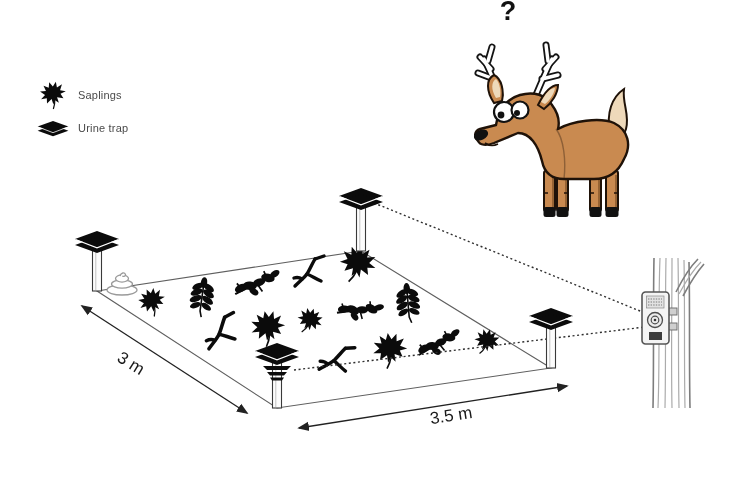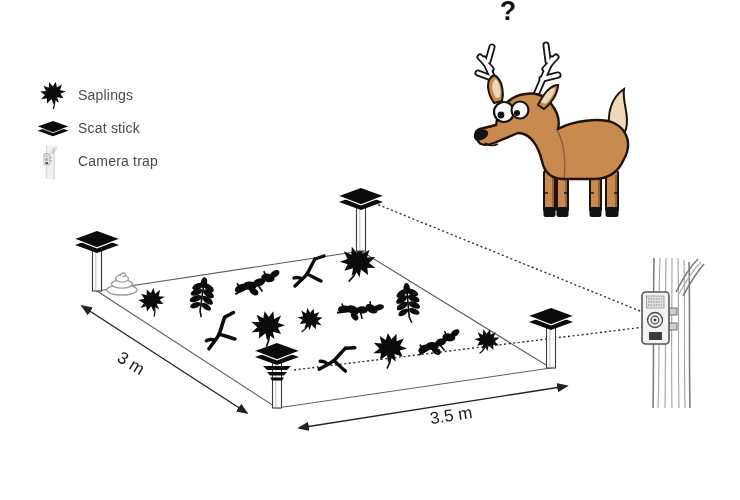--- a/index.html
+++ b/index.html
@@ -9,21 +9,21 @@
   }
   .question-mark{
     position:absolute; left:492px; top:-4px; width:32px; text-align:center;
     font-size:27px; font-weight:bold; color:#111;
   }
   .legend{
     position:absolute; left:34px; top:80px; display:flex; flex-direction:column; gap:3px;
   }
   .legend-row{ display:flex; align-items:center; height:30px; }
   .legend-icon{ width:36px; height:32px; display:inline-block; }
-  .legend-label{ font-size:14px; color:#4a4a4a; margin-left:8px; letter-spacing:0.2px; }
+  .legend-label{ font-size:11px; color:#4a4a4a; margin-left:8px; letter-spacing:0.2px; }
   svg{ display:block; }
   .diagram-svg{ position:absolute; left:0; top:0; }
   .deer-svg{ position:absolute; left:460px; top:33px; }
 </style>
 </head>
 <body>
 
 <div class="canvas">
 
   <div class="question-mark">?</div>
@@ -254,25 +254,17 @@
           </svg>
       </span>
       <span class="legend-label">Saplings</span>
     </div>
     <div class="legend-row">
       <span class="legend-icon">
         <svg width="36" height="32">
             <use href="#urine-stick" transform="translate(19,18) scale(0.7)"></use>
           </svg>
       </span>
-      <span class="legend-label">Scat stick</span>
-    </div>
-    <div class="legend-row">
-      <span class="legend-icon">
-        <svg width="36" height="34">
-            <use href="#camera-trap-assembly" transform="translate(12,1) scale(0.22)"></use>
-          </svg>
-      </span>
-      <span class="legend-label">Camera trap</span>
+      <span class="legend-label">Urine trap</span>
     </div>
   </div>
 
 </div>
 
 </body></html>

